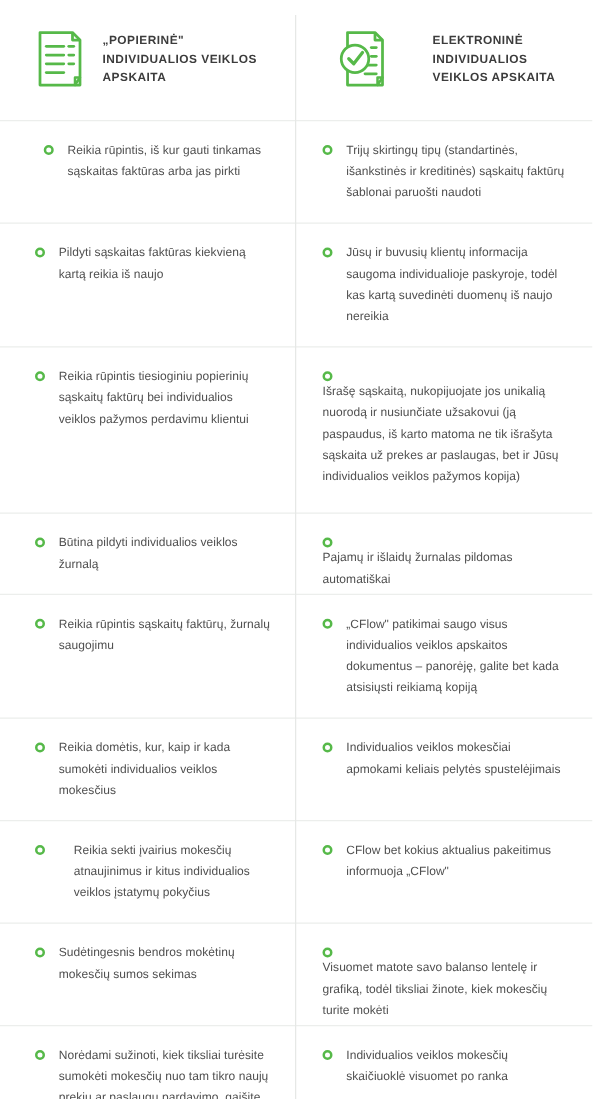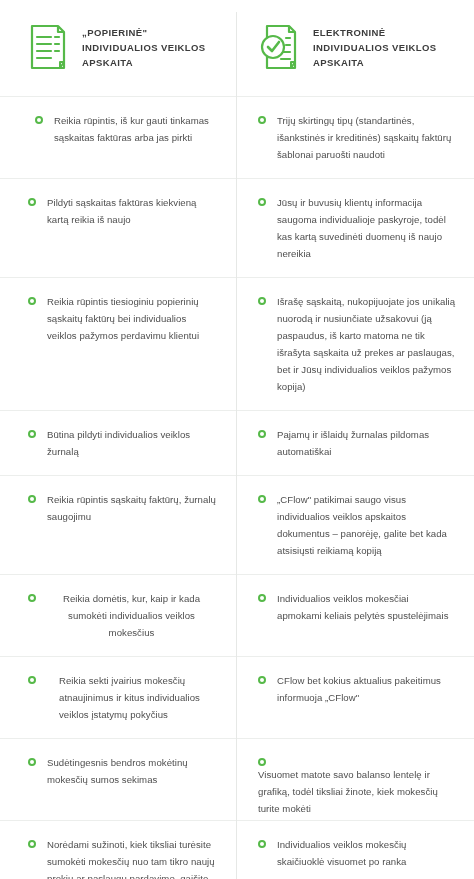--- a/index.html
+++ b/index.html
@@ -40,21 +40,21 @@
   .col-left  { left: 0;     width: 236px; }
   .col-right { left: 236px; width: 238px; }
 
   
   .head {
     display: flex;
     align-items: flex-start;
     padding: 22px 16px 0 28px;
     height: 96px;
   }
-  .col-right .head { padding-left: 23px; }
+  .col-right .head { padding-left: 34px; gap: 22px; }
 
   .head-icon {
     flex: 0 0 auto;
     width: 40px;
     height: 48px;
     margin-right: 14px;
     position: relative;
     top: 1px;
   }
   .head-icon svg { display: block; }
@@ -137,21 +137,21 @@
         <span class="item-text">Reikia rūpintis tiesioginiu popierinių sąskaitų faktūrų bei individualios veiklos pažymos perdavimu klientui</span>
       </li>
       <li class="item" style="height: 65px;">
         <span class="bullet"></span>
         <span class="item-text">Būtina pildyti individualios veiklos žurnalą</span>
       </li>
       <li class="item" style="height: 99px;">
         <span class="bullet"></span>
         <span class="item-text">Reikia rūpintis sąskaitų faktūrų, žurnalų saugojimu</span>
       </li>
-      <li class="item" style="height: 82px; text-align: center;">
+      <li class="item" style="height: 82px;">
         <span class="bullet"></span>
         <span class="item-text">Reikia domėtis, kur, kaip ir kada sumokėti individualios veiklos mokesčius</span>
       </li>
       <li class="item" style="height: 82px; gap: 12px;">
         <span class="bullet"></span>
         <span class="item-text">Reikia sekti įvairius mokesčių atnaujinimus ir kitus individualios veiklos įstatymų pokyčius</span>
       </li>
       <li class="item" style="height: 82px;">
         <span class="bullet"></span>
         <span class="item-text">Sudėtingesnis bendros mokėtinų mokesčių sumos sekimas</span>
@@ -184,25 +184,25 @@
 
     <ul class="list">
       <li class="item" style="height: 82px;">
         <span class="bullet"></span>
         <span class="item-text">Trijų skirtingų tipų (standartinės, išankstinės ir kreditinės)  sąskaitų faktūrų šablonai paruošti naudoti</span>
       </li>
       <li class="item" style="height: 99px;">
         <span class="bullet"></span>
         <span class="item-text">Jūsų ir buvusių klientų informacija saugoma individualioje paskyroje, todėl kas kartą suvedinėti duomenų iš naujo nereikia</span>
       </li>
-      <li class="item" style="height: 133px;">
+      <li class="item" style="height: 133px; flex-direction: column;">
         <span class="bullet"></span>
         <span class="item-text">Išrašę sąskaitą, nukopijuojate jos unikalią nuorodą ir nusiunčiate užsakovui (ją paspaudus, iš karto matoma ne tik išrašyta sąskaita už prekes ar paslaugas, bet ir Jūsų individualios veiklos pažymos kopija)</span>
       </li>
-      <li class="item" style="height: 65px;">
+      <li class="item" style="height: 65px; flex-direction: column;">
         <span class="bullet"></span>
         <span class="item-text">Pajamų ir išlaidų žurnalas pildomas automatiškai</span>
       </li>
       <li class="item" style="height: 99px;">
         <span class="bullet"></span>
         <span class="item-text">„CFlow" patikimai saugo visus individualios veiklos apskaitos dokumentus – panorėję, galite bet kada atsisiųsti reikiamą kopiją</span>
       </li>
       <li class="item" style="height: 82px;">
         <span class="bullet"></span>
         <span class="item-text">Individualios veiklos mokesčiai apmokami keliais pelytės spustelėjimais</span>

